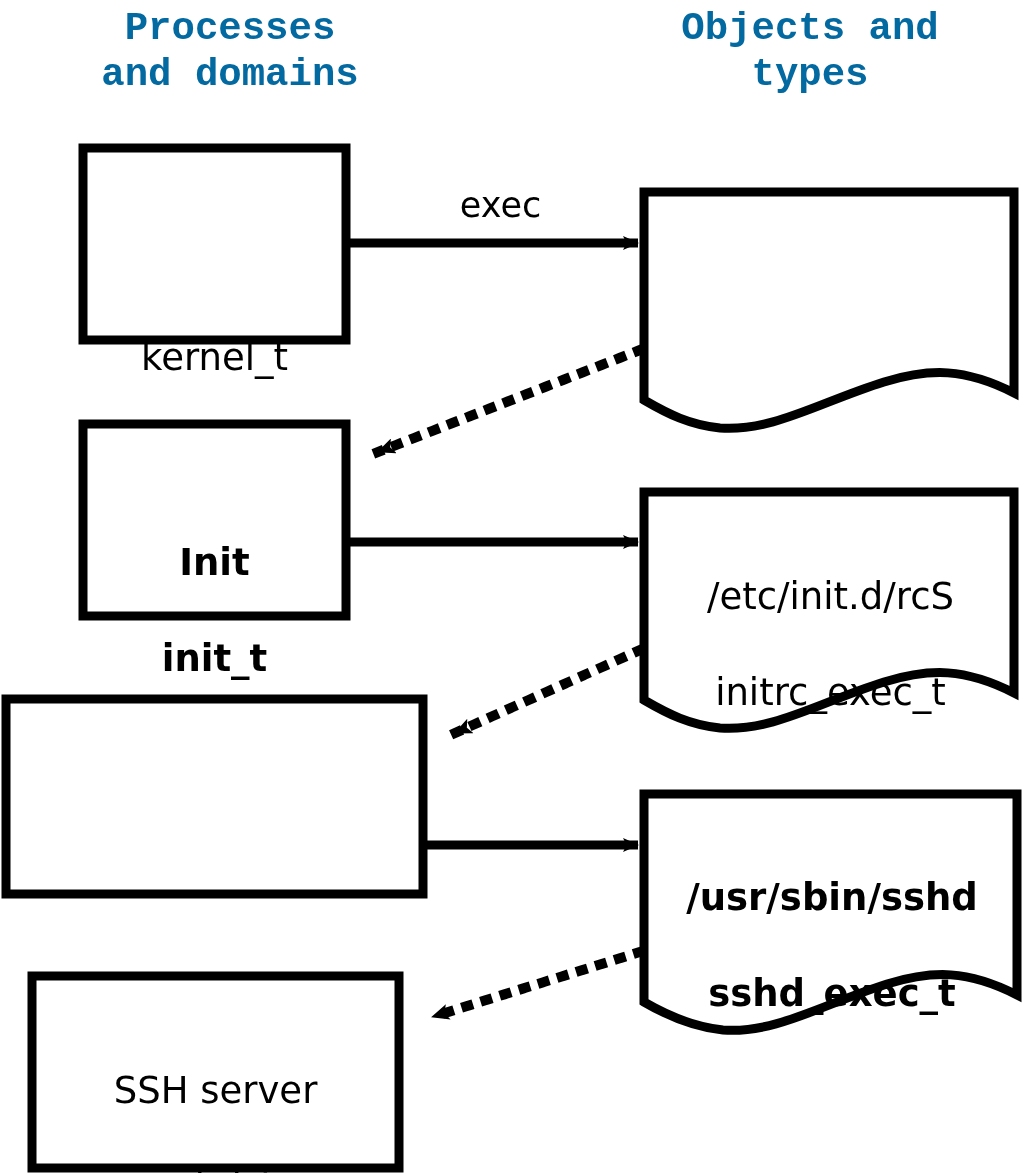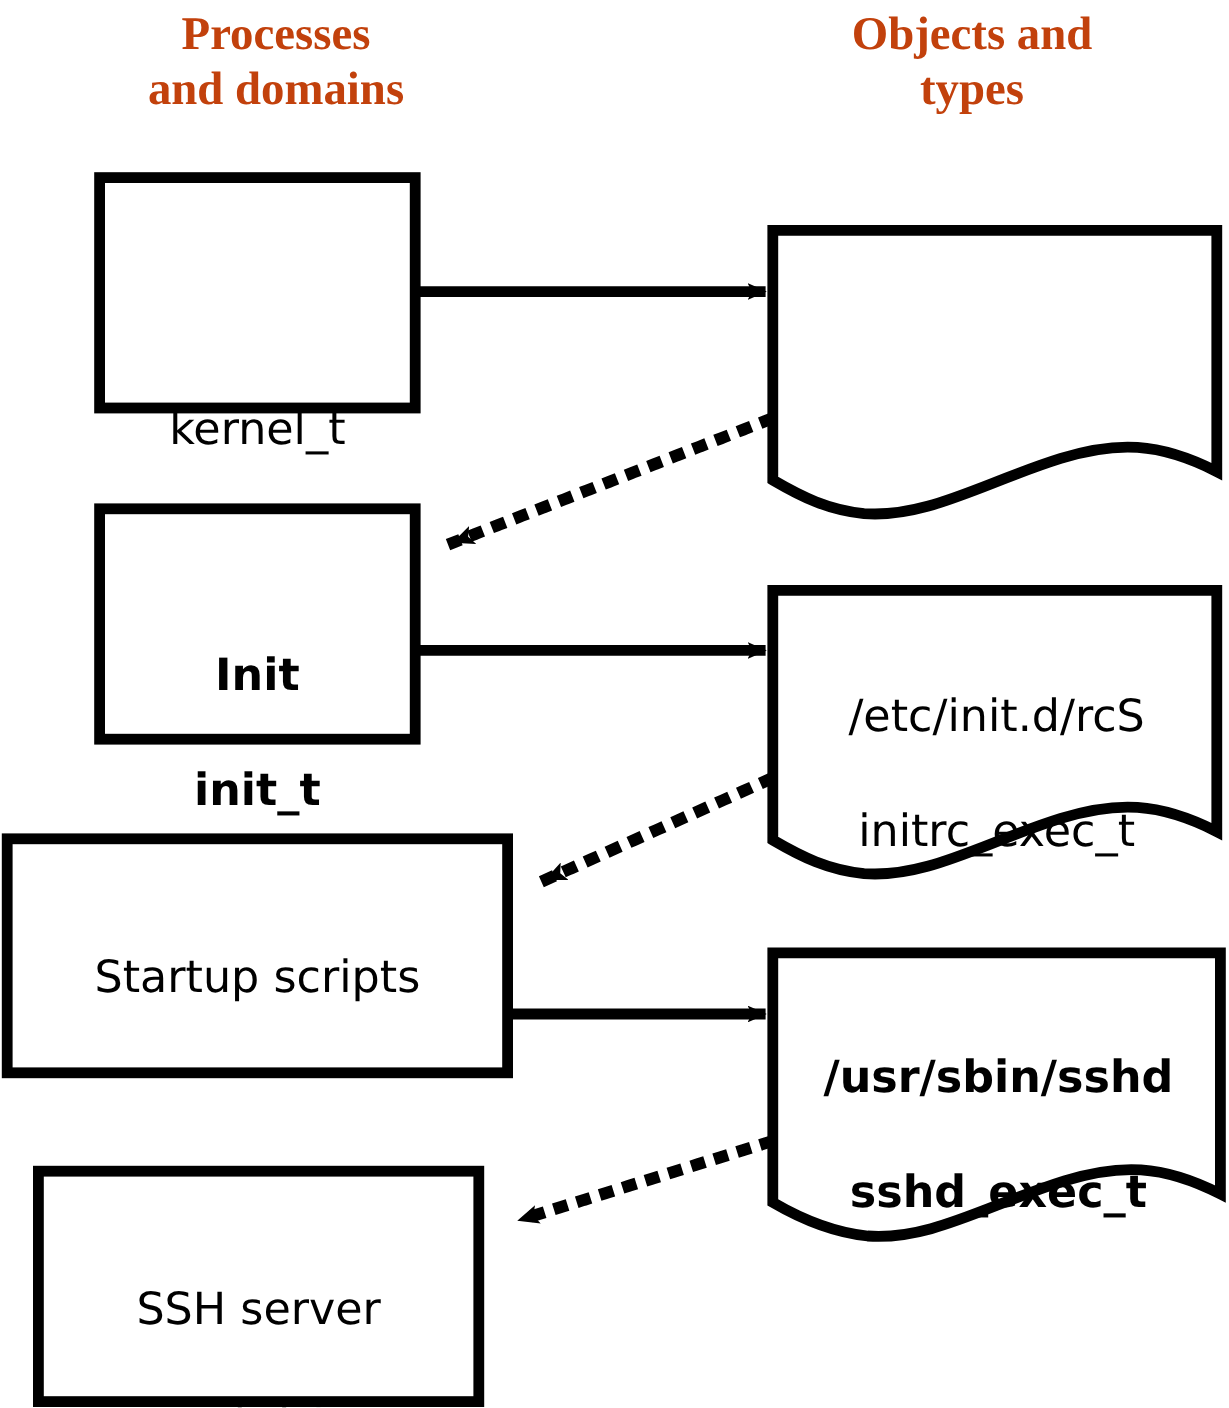--- a/index.html
+++ b/index.html
@@ -19,25 +19,25 @@
   }
   #diagram-svg {
     position: absolute;
     left: 0;
     top: 0;
     width: 1024px;
     height: 1173px;
   }
   .col-header {
     position: absolute;
-    font-family: Liberation Serif, serif;
+    font-family: Liberation Mono, monospace;
     font-weight: bold;
     font-size: 39px;
     line-height: 46px;
-    color: #c2410c;
+    color: #0369a1;
     text-align: center;
     white-space: pre-line;
   }
   #header-left  { left: 20px;  top: 6px;  width: 420px; }
   #header-right { left: 600px; top: 6px; width: 420px; }
 
   .node-label {
     position: absolute;
     font-family: "DejaVu Sans", sans-serif;
     font-weight: normal;
@@ -107,33 +107,34 @@
     <br>
     <span>kernel_t</span>
   </div>
 
   <div class="node-label" style="left:83px; top:491px; width:263px;font-weight:bold;">
     <span>Init</span><br>
     <span>init_t</span>
   </div>
 
   <div class="node-label" style="left:6px; top:743px; width:417px;">
-    <span>Startup scripts</span><br>
+    <br>
   </div>
 
   <div class="node-label" style="left:32px; top:1019px; width:367px;">
     <span>SSH server</span><br>
     <span>sshd_t</span>
   </div>
 
 
   <div class="node-label" style="left:644px; top:525px; width:373px;">
     <span>/etc/init.d/rcS</span><br>
     <span>initrc_exec_t</span>
   </div>
 
   <div class="node-label" style="left:644px; top:826px; width:376px;font-weight:bold;">
     <span>/usr/sbin/sshd</span><br>
     <span>sshd_exec_t</span>
   </div>
 
+  <div class="edge-label" style="left:428px; top:186px; width:145px;">exec</div>
 
 </div>
 
 </body></html>

